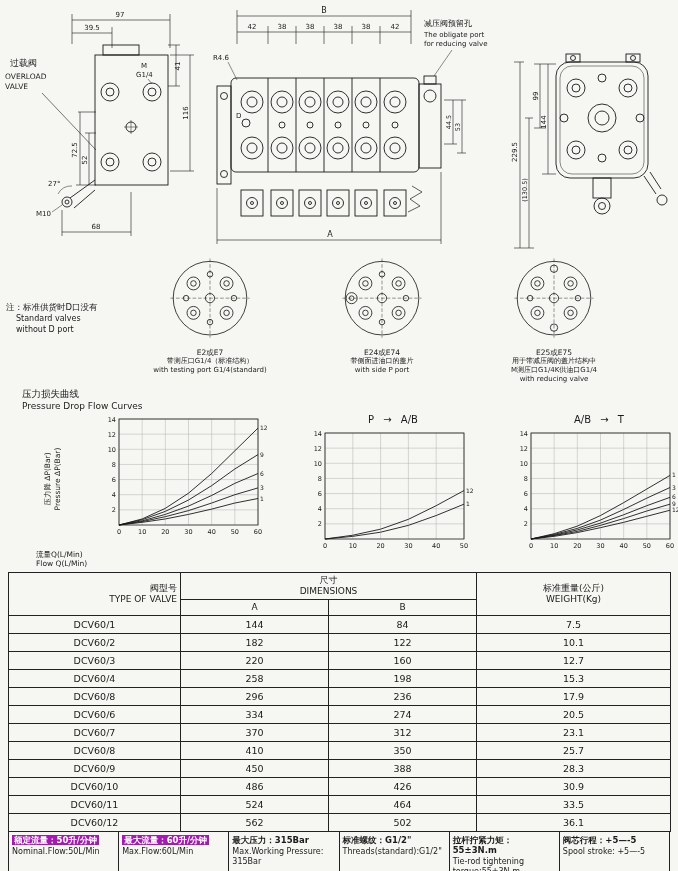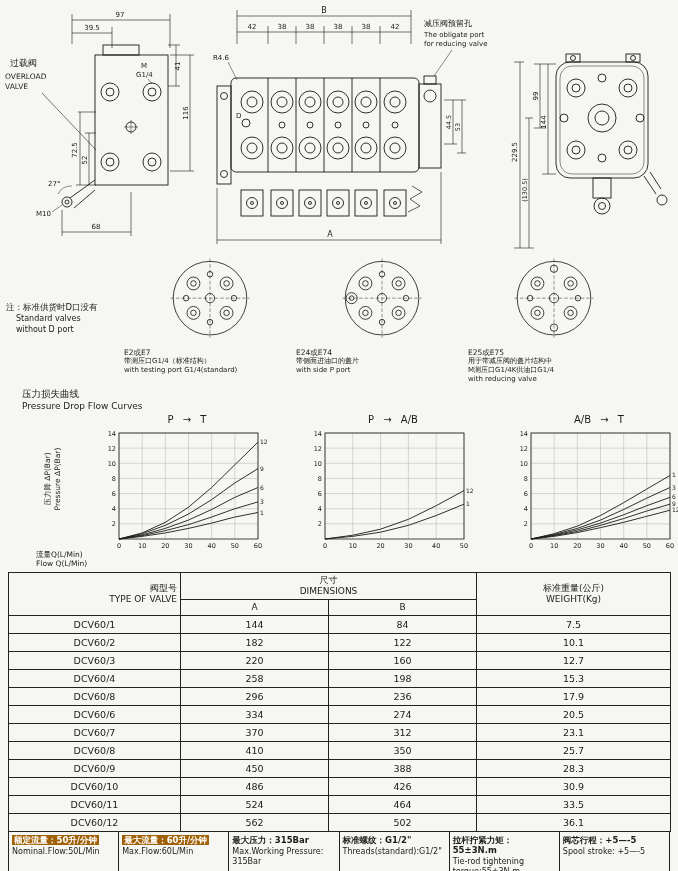--- a/index.html
+++ b/index.html
@@ -7,21 +7,21 @@
     width:678px;height:871px;margin:0 auto;background:#f6f6f3;color:#1a1a1a;
     font-family:"DejaVu Sans","Liberation Sans",sans-serif;overflow:hidden;position:relative;
   }
   svg{display:block}
   svg text{fill:#1a1a1a;stroke:none;font-family:"DejaVu Sans","Liberation Sans",sans-serif}
   .drawings{margin:0}
   
   .variants-row{display:flex;padding-left:6px;margin-top:2px;align-items:flex-start}
   .note{width:118px;padding-top:48px;font-size:8.5px;line-height:11px}
   .note .en{font-size:8px;padding-left:10px}
-  .variant{width:172px;text-align:left}
+  .variant{width:172px;text-align:center}
   .variant svg{margin:0 auto}
   .cap{font-size:7px;line-height:9px;margin-top:2px}
   .cap .code{font-size:7.5px}
   .cap div:empty{display:none}
   
   .curves{margin-top:4px}
   .curves-title{margin-left:22px;font-size:9.5px;line-height:12px}
   .curves-title .en{font-size:9px}
   .charts-row{display:flex;padding-left:40px;gap:36px;margin-top:2px}
   .ylabel{flex:0 0 26px;height:130px;position:relative}
@@ -38,21 +38,21 @@
   .valve-table col.c-model{width:172px}
   .valve-table col.c-a{width:148px}
   .valve-table col.c-b{width:148px}
   .valve-table col.c-w{width:194px}
   th.th-type{text-align:right;padding-left:14px}
   
   .specs-row{display:flex;width:662px;margin:0 8px;border-left:1px solid #222;border-bottom:1px solid #222;box-sizing:border-box}
   .spec-cell{flex:1 1 0;border-right:1px solid #222;border-top:1px solid #222;margin-top:-1px;
     padding:3px 3px;font-size:8px;line-height:10px;box-sizing:border-box;min-height:48px}
   .spec-cn{font-weight:bold;font-size:8.5px;margin-bottom:2px}
-  .spec-cn.chip{background:#a16207;color:#fff;display:inline-block;padding:0 2px}
+  .spec-cn.chip{background:#a21caf;color:#fff;display:inline-block;padding:0 2px}
   .spec-en{font-size:8px}
 </style>
 </head>
 <body>
 
 <div class="page">
 
   <svg class="drawings" width="678" height="252" viewBox="0 0 678 252">
 
     <g stroke="#1a1a1a" fill="none" stroke-width="0.9">
@@ -402,21 +402,20 @@
       <div class="en">Pressure Drop Flow Curves</div>
     </div>
     <div class="charts-row">
       <div class="ylabel">
         <div class="ylabel-inner">
           <div>压力降 ΔP(Bar)</div>
           <div>Pressure ΔP(Bar)</div>
         </div>
       </div>
       <div class="chart-block">
-        <div class="chart-title">P → T</div>
         <svg width="170" height="124">
             <line x1="17" y1="5" x2="17" y2="111" stroke="#b0b0b0" stroke-width="0.5"></line>
             <text x="17" y="120" text-anchor="middle" font-size="6.5">0</text>
             <line x1="40.166666666666664" y1="5" x2="40.166666666666664" y2="111" stroke="#b0b0b0" stroke-width="0.5"></line>
             <text x="40.166666666666664" y="120" text-anchor="middle" font-size="6.5">10</text>
             <line x1="63.33333333333333" y1="5" x2="63.33333333333333" y2="111" stroke="#b0b0b0" stroke-width="0.5"></line>
             <text x="63.33333333333333" y="120" text-anchor="middle" font-size="6.5">20</text>
             <line x1="86.5" y1="5" x2="86.5" y2="111" stroke="#b0b0b0" stroke-width="0.5"></line>
             <text x="86.5" y="120" text-anchor="middle" font-size="6.5">30</text>
             <line x1="109.66666666666666" y1="5" x2="109.66666666666666" y2="111" stroke="#b0b0b0" stroke-width="0.5"></line>

